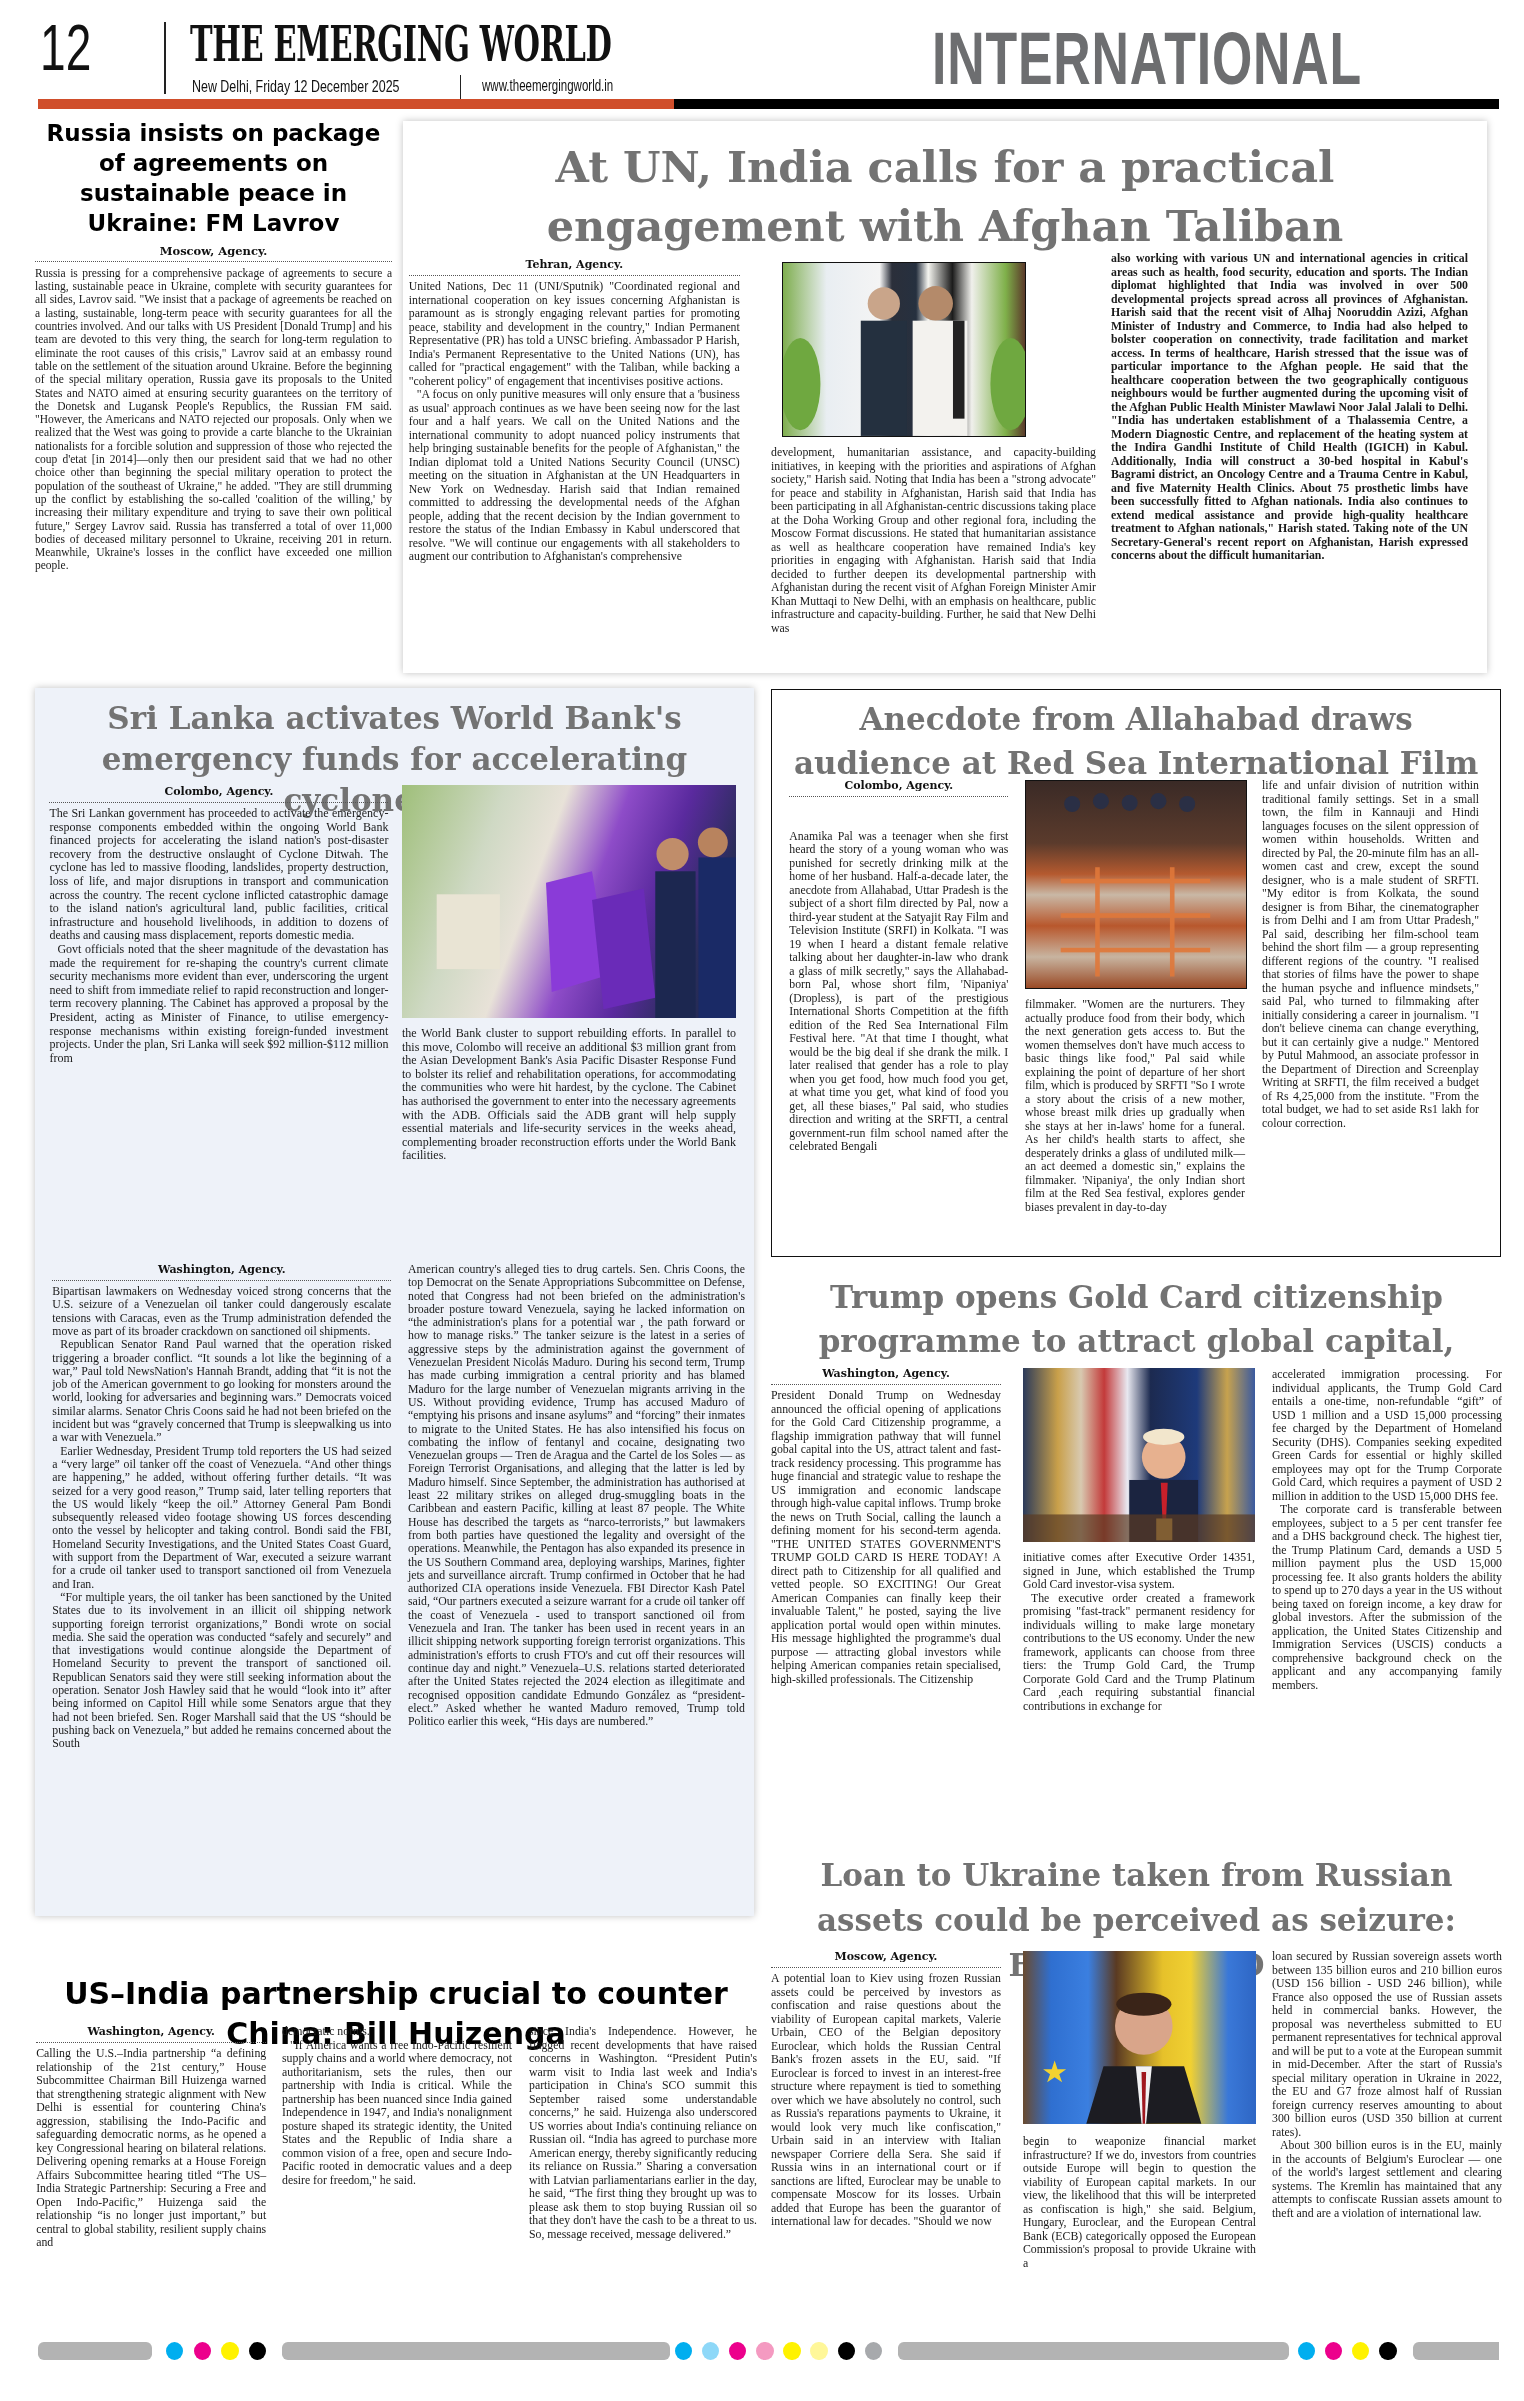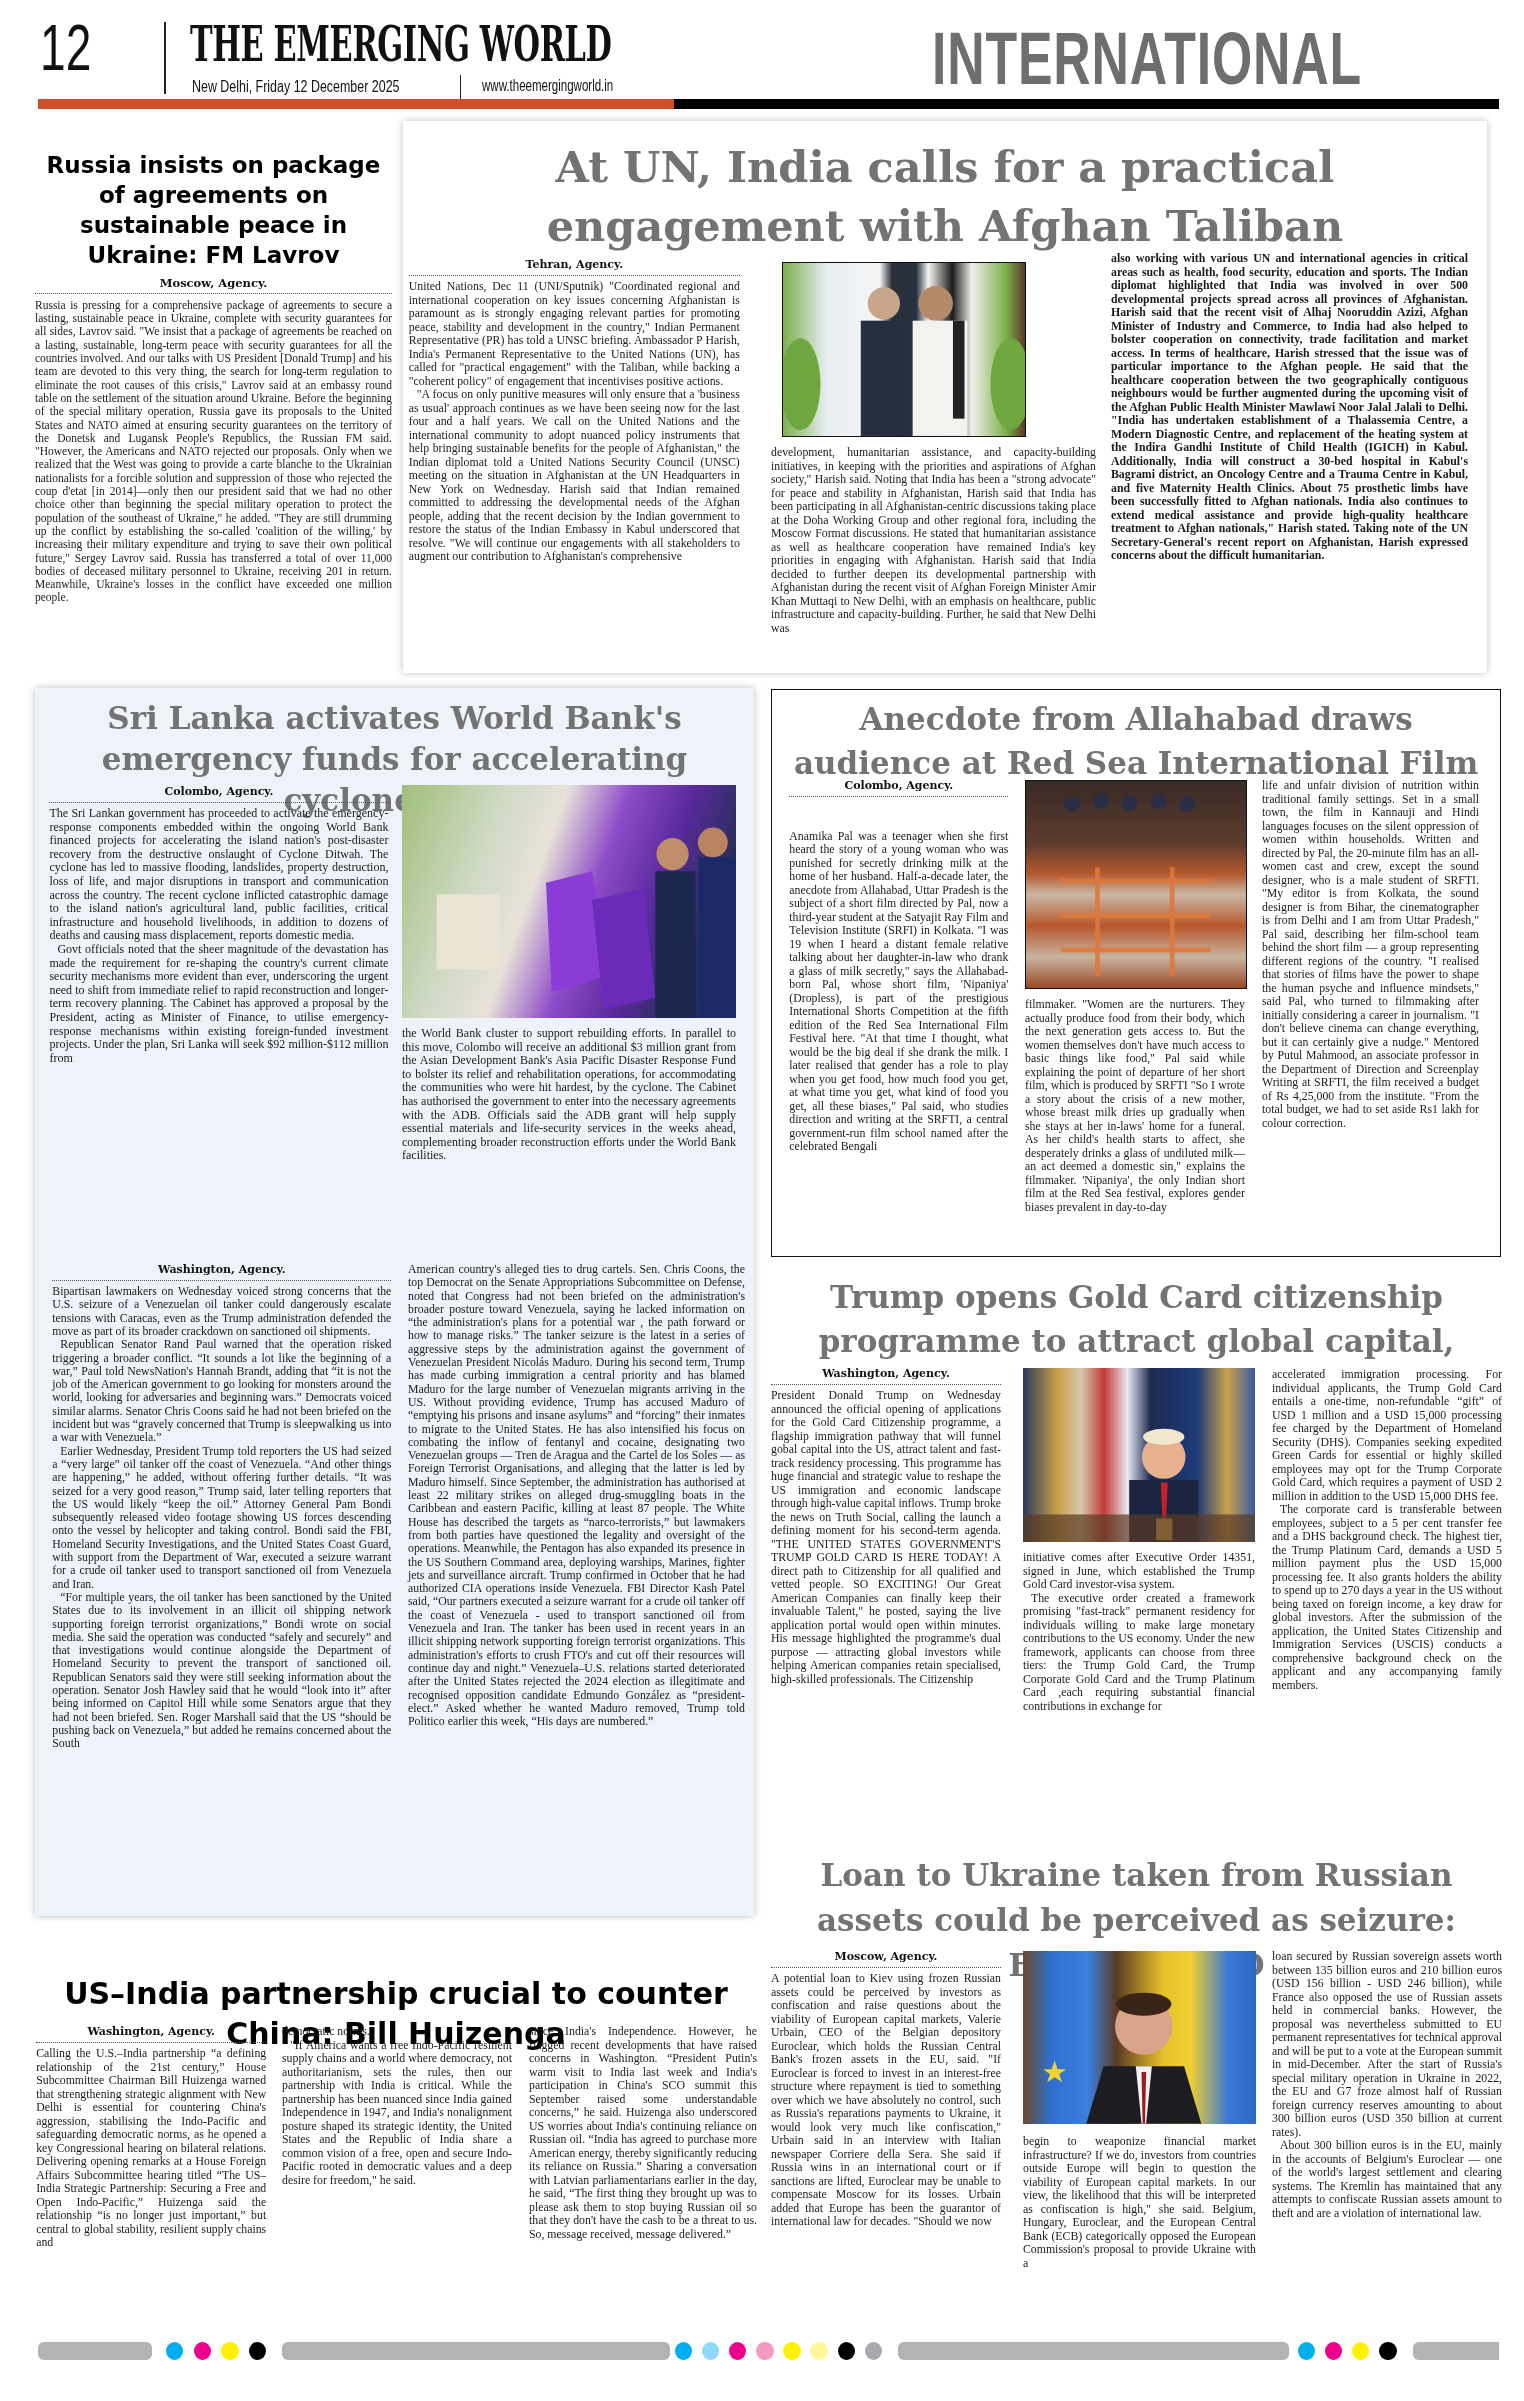--- a/index.html
+++ b/index.html
@@ -34,21 +34,21 @@
 <div class="abs page-num">12</div>
 <div class="abs mast-div"></div>
 <div class="abs mast-title">THE EMERGING WORLD</div>
 <div class="abs mast-date">New Delhi, Friday 12 December 2025</div>
 <div class="abs mast-div2"></div>
 <div class="abs mast-url">www.theemergingworld.in</div>
 <div class="abs section-title">INTERNATIONAL</div>
 <div class="abs bar-orange"></div>
 <div class="abs bar-black"></div>
 
-<div class="abs" style="left:35px; top:118px; width:357px; height:558px;margin-top:32px;">
+<div class="abs" style="left:35px; top:118px; width:357px; height:558px;">
   <div class="hl-sans" style="font-size:23px; line-height:30px; padding:0 3.5px;">Russia insists on package of agreements on sustainable peace in Ukraine: FM Lavrov</div>
   <div class="dateline" style="margin-top:5.8px; font-size:11.5px;">Moscow, Agency.</div>
   <div class="body" style="font-size:11.5px; line-height:13.3px;">
     <p>Russia is pressing for a comprehensive package of agreements to secure a lasting, sustainable peace in Ukraine, complete with security guarantees for all sides, Lavrov said. "We insist that a package of agreements be reached on a lasting, sustainable, long-term peace with security guarantees for all the countries involved. And our talks with US President [Donald Trump] and his team are devoted to this very thing, the search for long-term regulation to eliminate the root causes of this crisis," Lavrov said at an embassy round table on the settlement of the situation around Ukraine. Before the beginning of the special military operation, Russia gave its proposals to the United States and NATO aimed at ensuring security guarantees on the territory of the Donetsk and Lugansk People's Republics, the Russian FM said. "However, the Americans and NATO rejected our proposals. Only when we realized that the West was going to provide a carte blanche to the Ukrainian nationalists for a forcible solution and suppression of those who rejected the coup d'etat [in 2014]—only then our president said that we had no other choice other than beginning the special military operation to protect the population of the southeast of Ukraine," he added. "They are still drumming up the conflict by establishing the so-called 'coalition of the willing,' by increasing their military expenditure and trying to save their own political future," Sergey Lavrov said. Russia has transferred a total of over 11,000 bodies of deceased military personnel to Ukraine, receiving 201 in return. Meanwhile, Ukraine's losses in the conflict have exceeded one million people.</p>
   </div>
 </div>
 
 <div class="abs box-shadow" style="left:403px; top:121px; width:1084px; height:552px; background:#fff;">
   <div class="hl" style="position:absolute; left:23px; top:17.3px; width:1038px; font-size:43px; line-height:59px;">At UN, India calls for a practical engagement with Afghan Taliban</div>
   <div class="abs" style="left:5.8px; top:137px; width:331px;">

